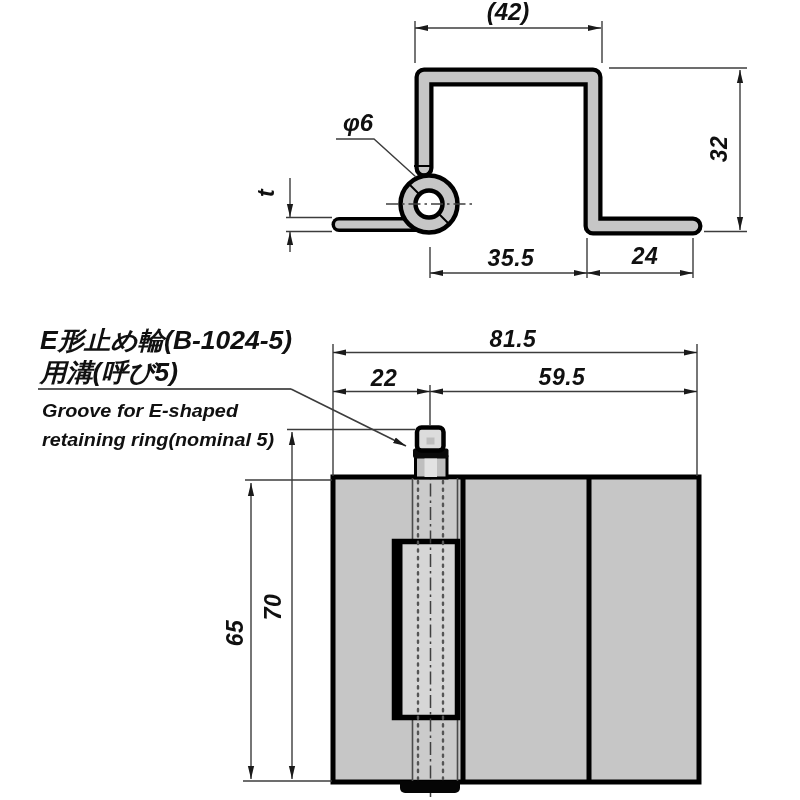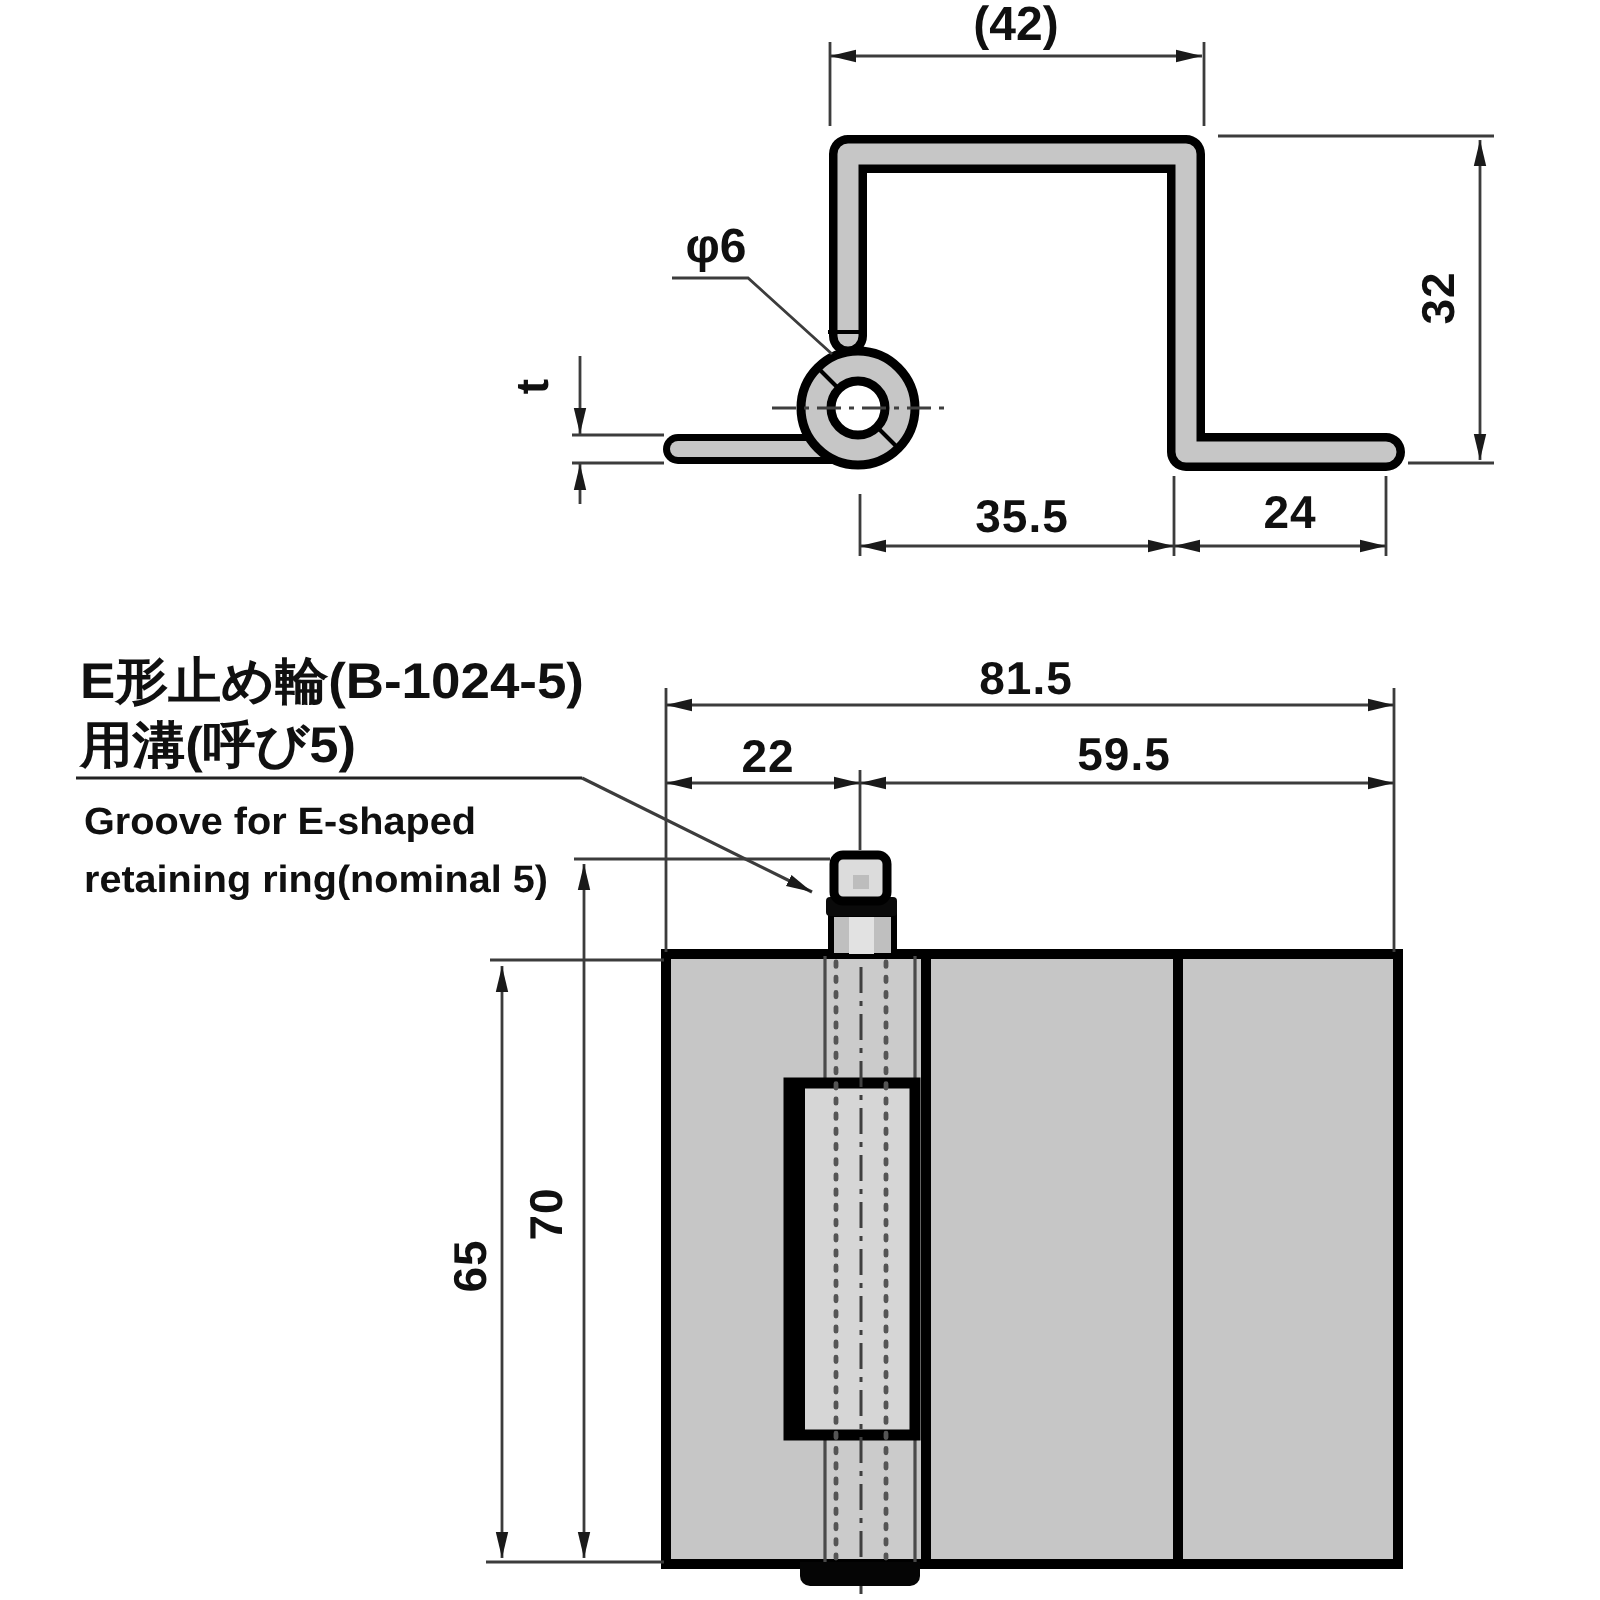--- a/index.html
+++ b/index.html
@@ -8,20 +8,21 @@
     width: 800px;
     height: 800px;
     background: #ffffff;
     overflow: hidden;
   }
   .stage {
     position: relative;
     width: 800px;
     height: 800px;
     background: #ffffff;
+    font-style: italic;
   }
   svg { display: block; }
   text {
     font-family: "Liberation Sans", "DejaVu Sans", sans-serif;
     fill: #101010;
   }
   .dim-num {
     font-size: 23px;
     font-weight: bold;
     letter-spacing: 0.5px;

